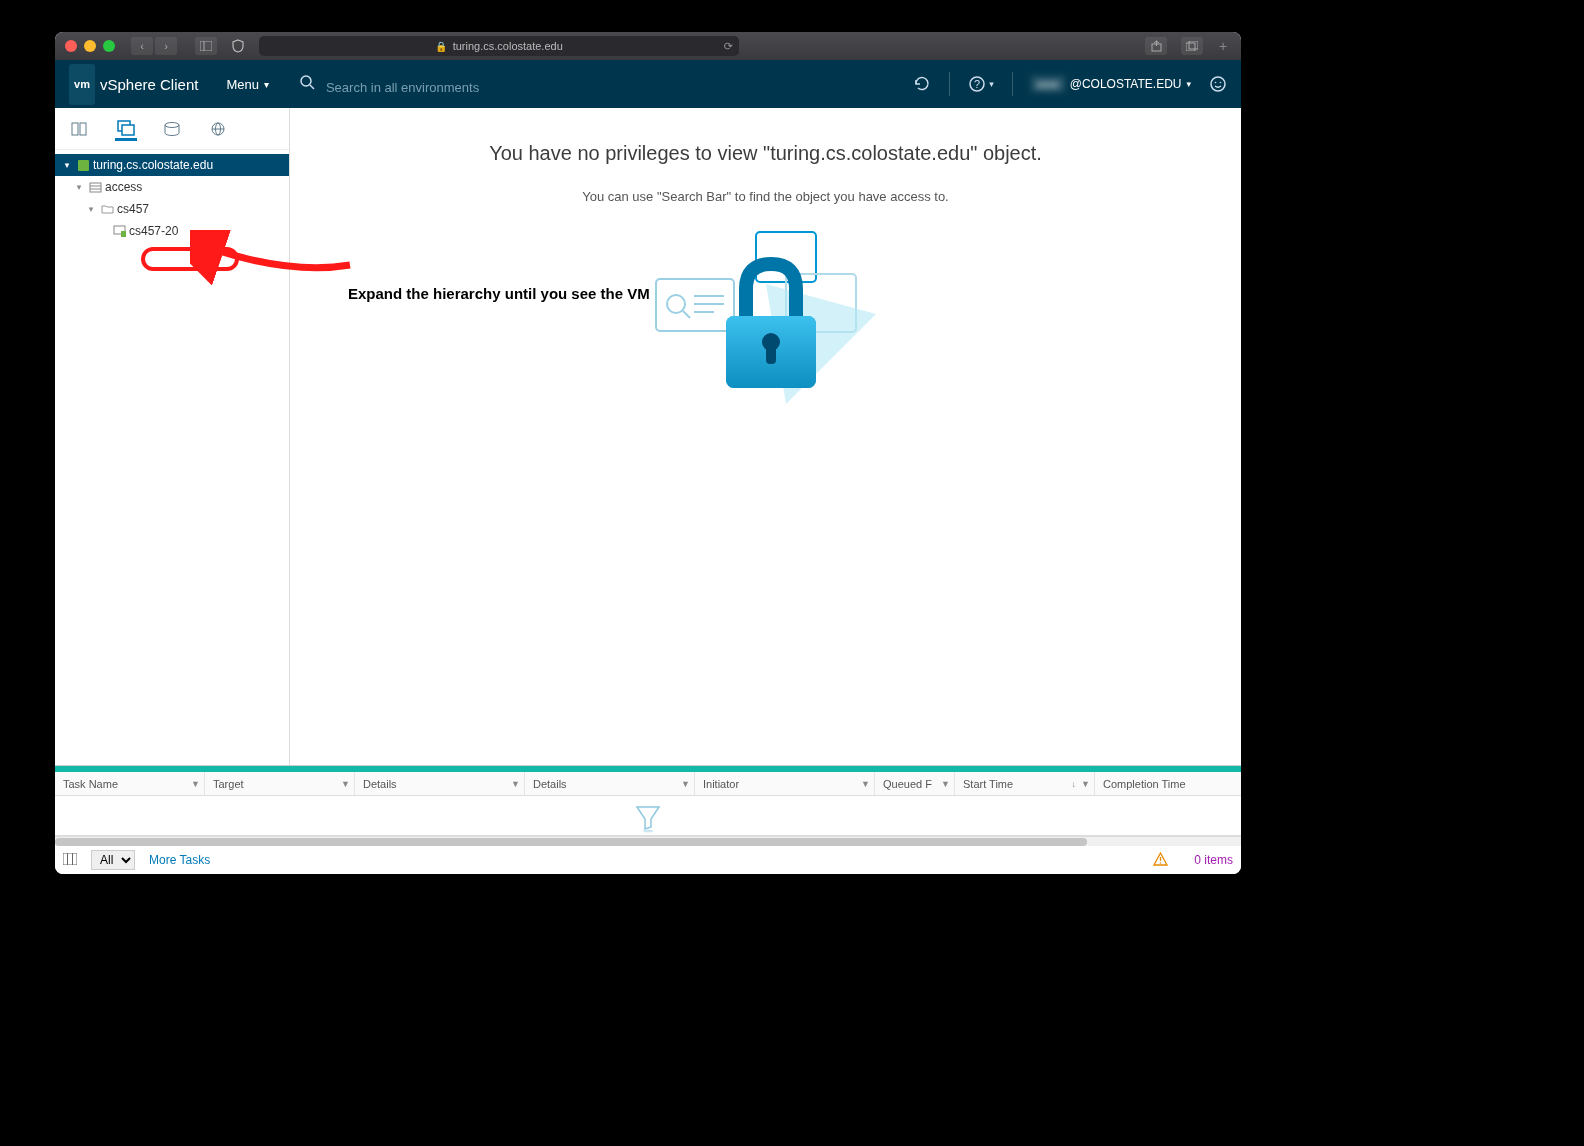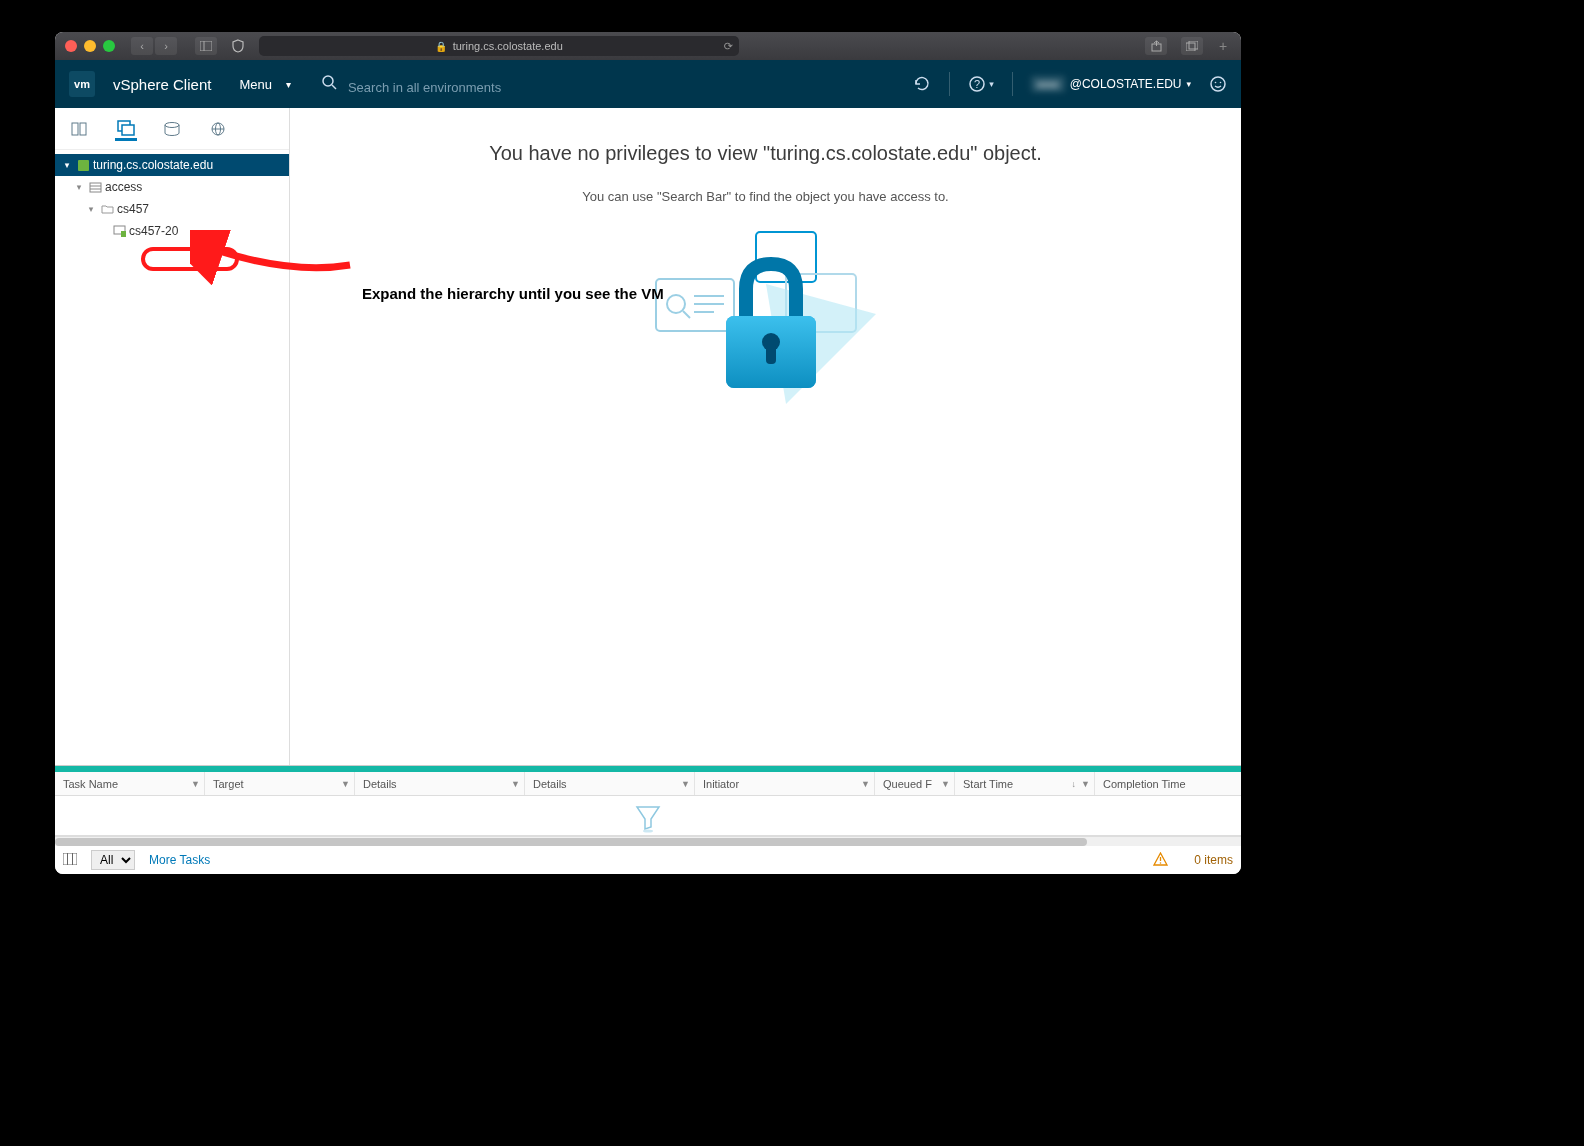--- a/index.html
+++ b/index.html
@@ -18,23 +18,23 @@
 .sidebar-btn { margin-left: 10px; width: 22px; height: 18px; background: rgba(255,255,255,0.08); border-radius:3px;display:flex;align-items:center;justify-content:center;color:#aaa;font-size:10px; }
 .shield-btn { margin-left: auto; width:26px;height:20px;display:flex;align-items:center;justify-content:center;color:#bbb; }
 .url-bar { flex: 0 0 480px; height: 20px; background: #2a2a2e; border-radius: 5px; display:flex;align-items:center;justify-content:center;color:#bbb;font-size:11px; gap:5px; position:relative; }
 .url-lock { font-size:10px; }
 .reload { position:absolute; right:6px; color:#999; }
 .share-btn, .tabs-btn { width:22px;height:18px;background:rgba(255,255,255,0.08);border-radius:3px;margin-left:6px;display:flex;align-items:center;justify-content:center;color:#aaa;font-size:11px; }
 .newtab-btn { width:16px;color:#888;text-align:center;font-size:14px;margin-left:4px; }
 
 
 .vs-header { height: 48px; background: #00364d; display:flex; align-items:center; padding: 0 14px; color:#fff; }
-.vm-logo { width:26px;height:26px;background:#0d4a63;border-radius:3px;display:flex;align-items:center;justify-content:center;font-size:11px;font-weight:bold;margin-right:18px; }
+.vm-logo { width:26px;height:41px;background:#0d4a63;border-radius:3px;display:flex;align-items:center;justify-content:center;font-size:11px;font-weight:bold;margin-right:5px; }
 .vs-title { font-size:15px; font-weight:500; margin-right:28px; }
-.menu-btn { font-size:13px; display:flex;align-items:center;gap:14px;cursor:pointer; margin-right:30px; }
+.menu-btn { font-size:13px; display:flex;align-items:center;gap:5px;cursor:pointer; margin-right:30px; }
 .search-wrap { display:flex;align-items:flex-end;gap:10px;flex:1; }
 .search-icon { color:#8ab; }
 .search-input { background:transparent;border:none;color:#9ac;font-size:13px;outline:none;width:300px; }
 .search-input::placeholder { color:#7a9db0; }
 .hdr-right { display:flex;align-items:center;gap:18px; }
 .hdr-icon { color:#cde;cursor:pointer;display:flex;align-items:center; }
 .divider-v { width:1px;height:24px;background:rgba(255,255,255,0.2); }
 .user-menu { font-size:12px;display:flex;align-items:center;gap:5px; }
 .user-blur { filter:blur(3px);background:rgba(255,255,255,0.15);padding:2px 6px;border-radius:2px;font-size:11px; }
 
@@ -73,21 +73,21 @@
 .bot-tab.active { color:#000;border-bottom:3px solid #0079b8; }
 .bot-collapse { position:absolute;right:8px;color:#0079b8;font-size:14px;cursor:pointer; }
 .task-table { height:70px;border-top:6px solid #14b8a6;border-bottom:1px solid #ddd;position:relative; }
 .task-hdr { display:flex;height:24px;background:#fafafa;font-size:11px;color:#555;border-bottom:1px solid #ddd; }
 .th { display:flex;align-items:center;padding:0 8px;border-right:1px solid #e4e4e4;position:relative; }
 .th-filter { position:absolute;right:4px;color:#888;font-size:9px; }
 .task-empty { display:flex;align-items:center;justify-content:center;height:44px; }
 .bot-footer { height:28px;display:flex;align-items:center;padding:0 8px;font-size:12px;gap:14px; }
 .bot-footer select { font-size:12px;border:1px solid #ccc;padding:1px 4px; }
 .more-tasks { color:#0079b8;cursor:pointer; }
-.items-count { margin-left:auto;color:#a16207; }
+.items-count { margin-left:auto;color:#a21caf; }
 .warn-icon { color:#e68a00;margin-left:auto;margin-right:12px; }
 .scrollbar-h { height:10px;background:#f0f0f0;border-top:1px solid #ddd;position:relative; }
 .scroll-thumb { position:absolute;left:0;width:87%;height:8px;top:1px;background:#c5c5c5;border-radius:4px; }
 </style>
 </head>
 <body>
 
 <div class="window">
 
   <div class="safari-bar">
@@ -358,13 +358,13 @@
 
 <div class="vm-highlight" style="left:141px; top:247px; width:98px; height:24px;"></div>
 <svg class="arrow-svg" style="left:190px; top:230px;" width="170" height="60">
   <defs>
       <marker id="ah" markerWidth="10" markerHeight="10" refX="2" refY="5" orient="auto">
         <path d="M0 0 L10 5 L0 10 Z" fill="#ff1a1a"></path>
       </marker>
     </defs>
   <path d="M160 35 Q100 45 20 18" stroke="#ff1a1a" stroke-width="7" fill="none" marker-end="url(#ah)"></path>
 </svg>
-<div class="anno-text" style="left:362px; top:285px;">Expand the hierarchy until you see the VM</div>
+<div class="anno-text" style="left:348px; top:285px;">Expand the hierarchy until you see the VM</div>
 
 </body></html>

